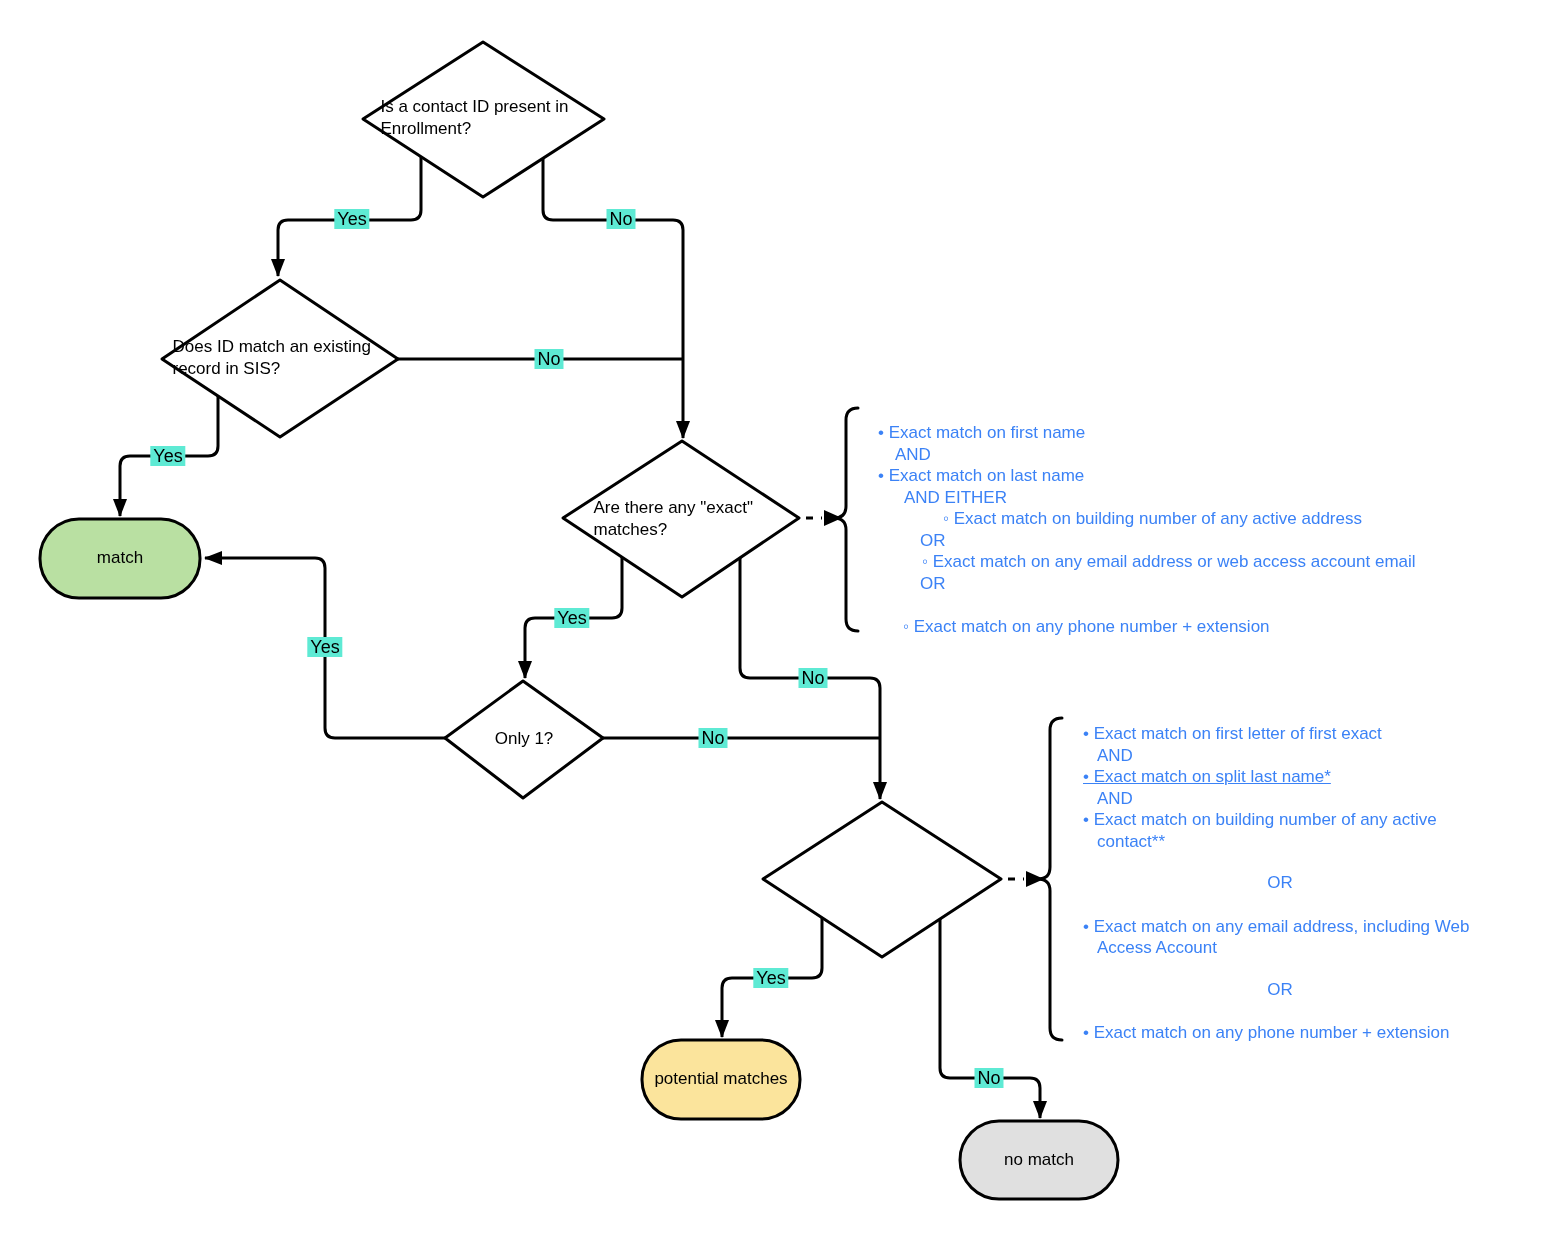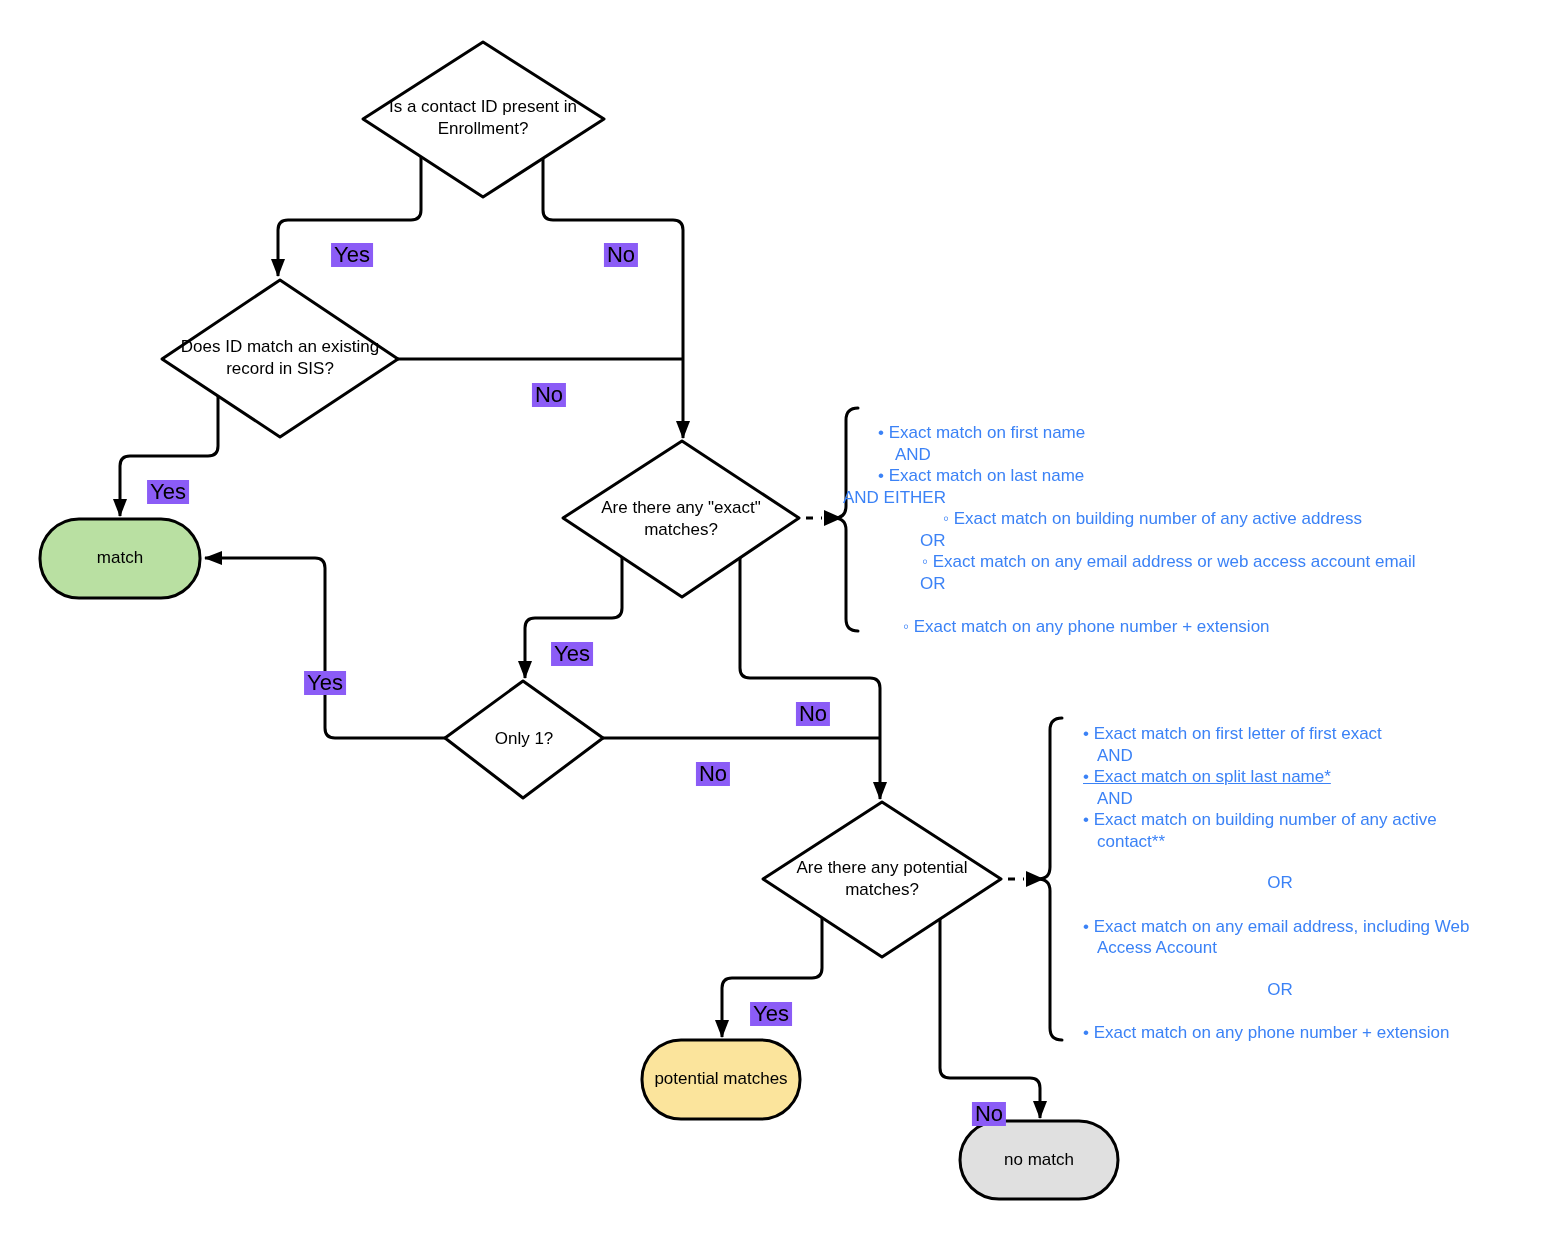--- a/index.html
+++ b/index.html
@@ -3,26 +3,26 @@
 <meta charset="utf-8">
 <style>
   html,body { margin:0; padding:0; background:#ffffff; }
   #canvas {
     position:relative; width:1560px; height:1240px; background:#ffffff;
     font-family:"Liberation Sans", sans-serif; color:#000;
   }
   #flow-svg { position:absolute; left:0; top:0; }
   .shape-label {
     position:absolute; transform:translate(-50%,-50%);
-    text-align:center; font-size:17px; line-height:1.28; color:#000;
+    text-align:left; font-size:17px; line-height:1.28; color:#000;
   }
   .edge-label {
     position:absolute; transform:translate(-50%,-50%);
-    font-size:22px; line-height:1; background:#8b5cf6; padding:1px 3px;
-    white-space:nowrap; color:#000;margin-top:36px;
+    font-size:18px; line-height:1; background:#5eead4; padding:1px 3px;
+    white-space:nowrap; color:#000;
   }
   .ln {
     position:absolute; font-size:17px; line-height:21px;
     white-space:nowrap; color:#3b82f6;
   }
   .or-center { text-align:center; width:80px; }
 </style>
 </head>
 <body>
 
@@ -70,42 +70,41 @@
 
     <rect x="40" y="519" width="160" height="79" rx="39" ry="39" stroke="#000" stroke-width="3" fill="#b9e0a2"></rect>
     <rect x="642" y="1040" width="158" height="79" rx="39" ry="39" stroke="#000" stroke-width="3" fill="#fbe49c"></rect>
     <rect x="960" y="1121" width="158" height="78" rx="39" ry="39" stroke="#000" stroke-width="3" fill="#e0e0e0"></rect>
   </svg>
 
   <div class="shape-label" style="left:483px; top:118px; width:205px;">Is a contact ID present in Enrollment?</div>
   <div class="shape-label" style="left:280px; top:358px; width:215px;">Does ID match an existing record in SIS?</div>
   <div class="shape-label" style="left:681px; top:519px; width:175px;">Are there any "exact" matches?</div>
   <div class="shape-label" style="left:524px; top:739px; white-space:nowrap;">Only 1?</div>
-  <div class="shape-label" style="left:882px; top:879px; width:190px;">Are there any potential matches?</div>
 
   <div class="shape-label" style="left:120px; top:558px; white-space:nowrap;">match</div>
   <div class="shape-label" style="left:721px; top:1079px; white-space:nowrap;">potential matches</div>
   <div class="shape-label" style="left:1039px; top:1160px; white-space:nowrap;">no match</div>
 
   <div class="edge-label" style="left:352px; top:219px;">Yes</div>
   <div class="edge-label" style="left:621px; top:219px;">No</div>
   <div class="edge-label" style="left:549px; top:359px;">No</div>
   <div class="edge-label" style="left:168px; top:456px;">Yes</div>
   <div class="edge-label" style="left:572px; top:618px;">Yes</div>
   <div class="edge-label" style="left:813px; top:678px;">No</div>
   <div class="edge-label" style="left:325px; top:647px;">Yes</div>
   <div class="edge-label" style="left:713px; top:738px;">No</div>
   <div class="edge-label" style="left:771px; top:978px;">Yes</div>
   <div class="edge-label" style="left:989px; top:1078px;">No</div>
 
   <div>
     <div class="ln" style="left:878px; top:422px;">• Exact match on first name</div>
     <div class="ln" style="left:895px; top:444px;">AND</div>
     <div class="ln" style="left:878px; top:465px;">• Exact match on last name</div>
-    <div class="ln" style="left:843px; top:487px;">AND EITHER</div>
+    <div class="ln" style="left:904px; top:487px;">AND EITHER</div>
     <div class="ln" style="left:903px; top:508px;margin-left:40px;">◦ Exact match on building number of any active address</div>
     <div class="ln" style="left:920px; top:530px;">OR</div>
     <div class="ln" style="left:903px; top:551px;margin-left:19px;">◦ Exact match on any email address or web access account email</div>
     <div class="ln" style="left:920px; top:573px;">OR</div>
     <div class="ln" style="left:903px; top:616px;">◦ Exact match on any phone number + extension</div>
   </div>
 
   <div>
     <div class="ln" style="left:1083px; top:723px;">• Exact match on first letter of first exact</div>
     <div class="ln" style="left:1097px; top:745px;">AND</div>

